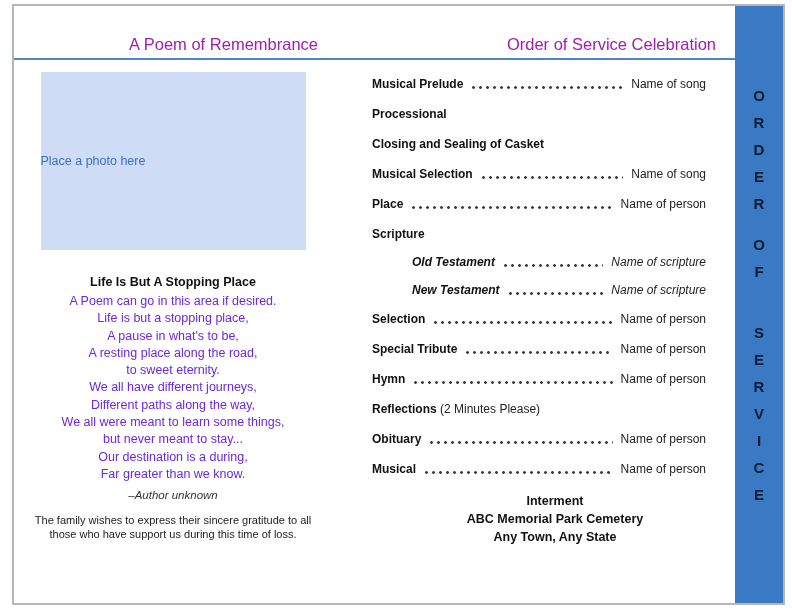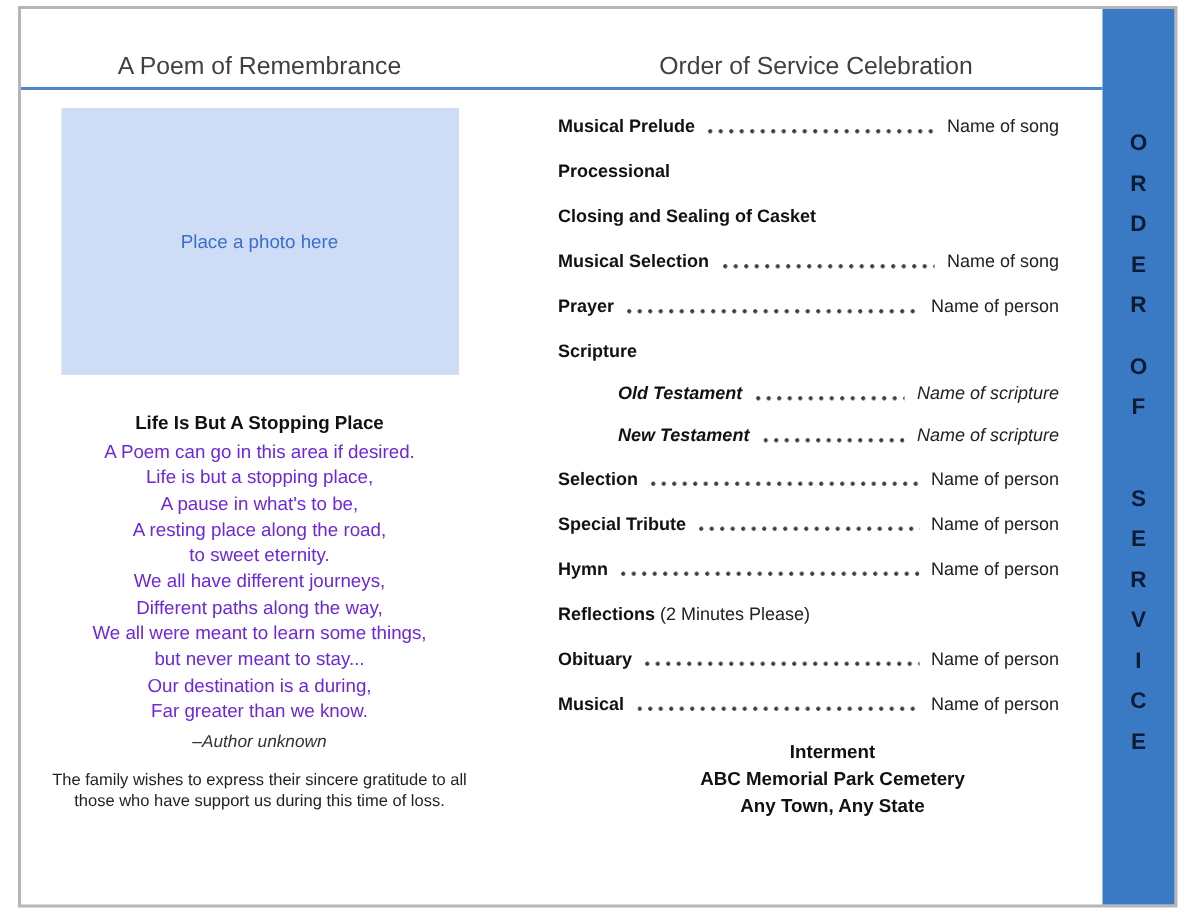--- a/index.html
+++ b/index.html
@@ -6,25 +6,25 @@
     font-family:"Liberation Sans", sans-serif;color:#1c1c1c;}
   .paper{position:relative;margin:4px 0 0 12px;width:773px;height:601px;
     border:2px solid #b6b6b6;background:#fff;box-sizing:border-box;}
   .rule{position:absolute;left:0;top:52px;width:721px;height:2px;background:#4f86c6;}
   .spine{position:absolute;right:0;top:0;bottom:0;width:48px;display:flex;flex-direction:column;
     align-items:center;padding-top:76px;box-sizing:border-box;}
   .spine .word{display:flex;flex-direction:column;align-items:center;}
   .spine .word.w0{margin-bottom:14px;}
   .spine .word.w1{margin-bottom:34px;}
   .spine .letter{font-size:15px;font-weight:bold;line-height:27px;letter-spacing:0;}
-  h1{font-size:16.5px;font-weight:400;margin:28px 0 0 0;text-align:center;line-height:20px;color:#404040;}
+  h1{font-size:16.5px;font-weight:400;margin:28px 0 0 0;text-align:right;line-height:20px;color:#a21caf;}
   
   .col-left{position:absolute;left:14px;top:0;width:290px;text-align:center;}
   .photo{width:265px;height:178px;margin:18px auto 0 auto;display:flex;align-items:center;
-    justify-content:center;font-size:12.5px;cursor:pointer;}
+    font-size:12.5px;cursor:pointer;}
   .poem-title{font-size:12.5px;font-weight:bold;margin:24px 0 0 0;line-height:16px;color:#111;}
   .poem{margin-top:3px;font-size:12.5px;line-height:17.3px;color:#6d28d9;}
   .author{margin-top:5px;font-size:11.5px;font-style:italic;color:#333;line-height:14px;}
   .gratitude{margin-top:11px;font-size:11px;line-height:14.2px;color:#222;}
   
   .col-right{position:absolute;left:344px;top:0;width:344px;}
   .col-right h1{position:relative;left:14px;}
   .service{margin:23px 0 0 14px;width:334px;}
   .row{display:flex;align-items:flex-end;height:14px;margin-bottom:16px;font-size:12px;line-height:14px;}
   .row .lab{font-weight:bold;white-space:nowrap;color:#111;}
@@ -85,21 +85,21 @@
         </div>
         <div class="row">
           <span class="lab">Closing and Sealing of Casket</span>
         </div>
         <div class="row gap-top">
           <span class="lab">Musical Selection</span>
           <span class="leader"></span>
           <span class="val">Name of song</span>
         </div>
         <div class="row">
-          <span class="lab">Prayer</span>
+          <span class="lab">Place</span>
           <span class="leader"></span>
           <span class="val">Name of person</span>
         </div>
         <div class="row group">
           <span class="lab">Scripture</span>
         </div>
         <div class="row sub">
           <span class="lab">Old Testament</span>
           <span class="leader"></span>
           <span class="val">Name of scripture</span>

